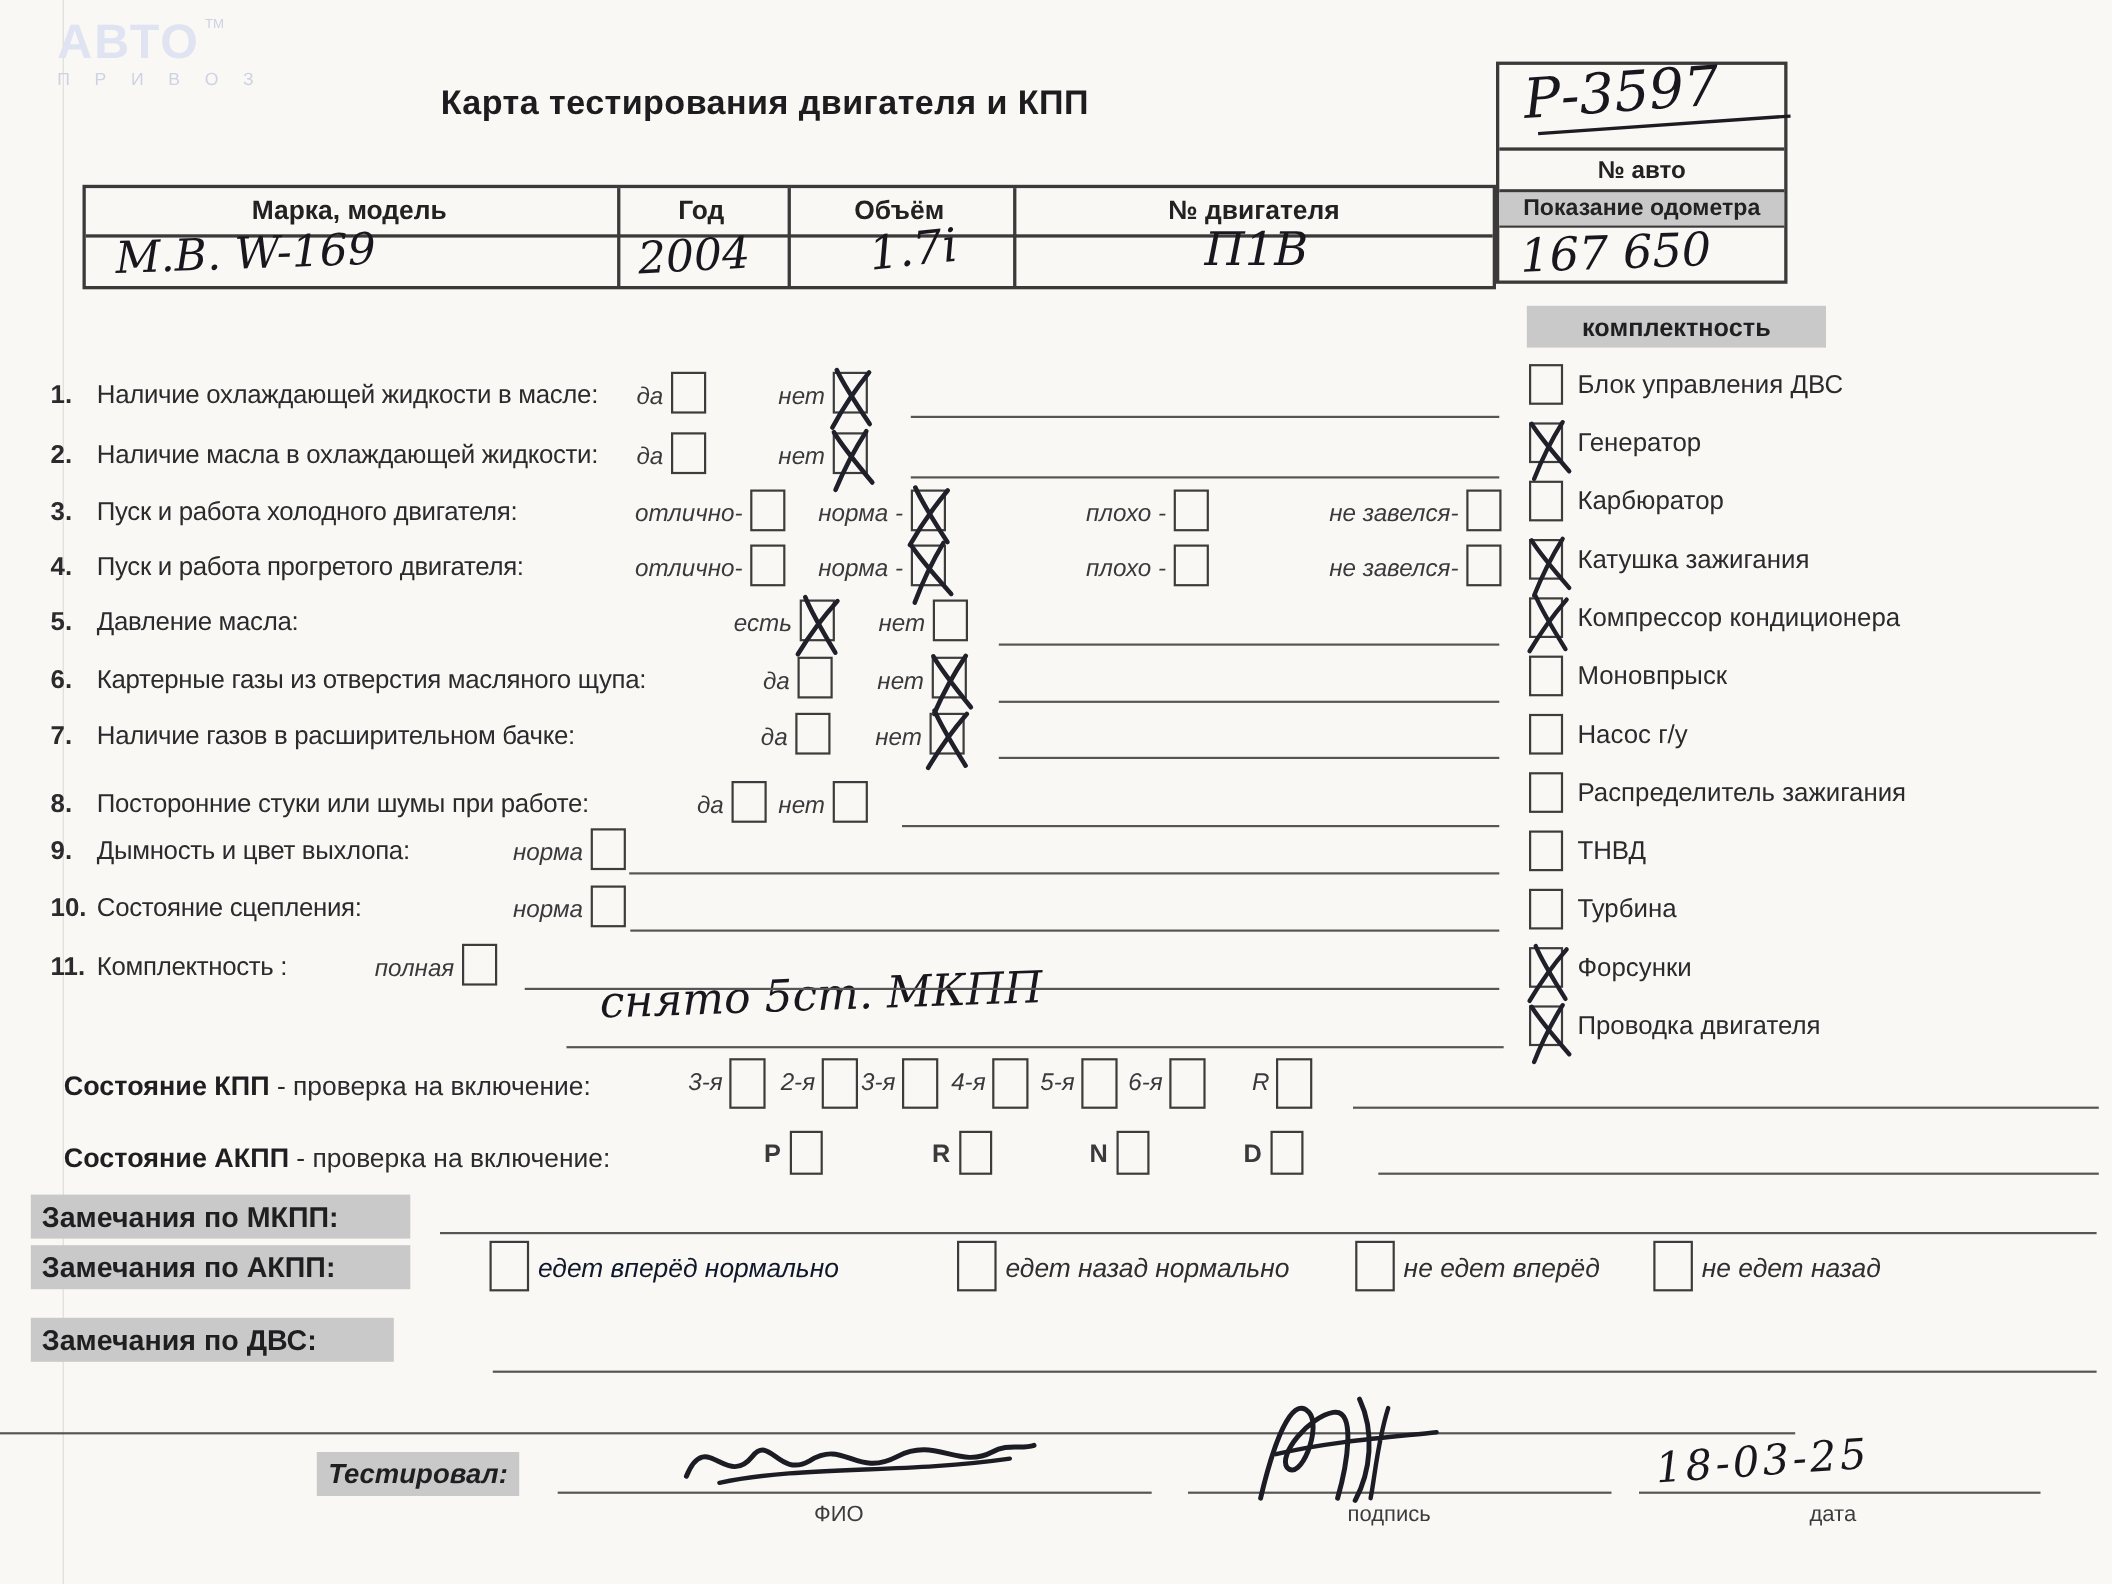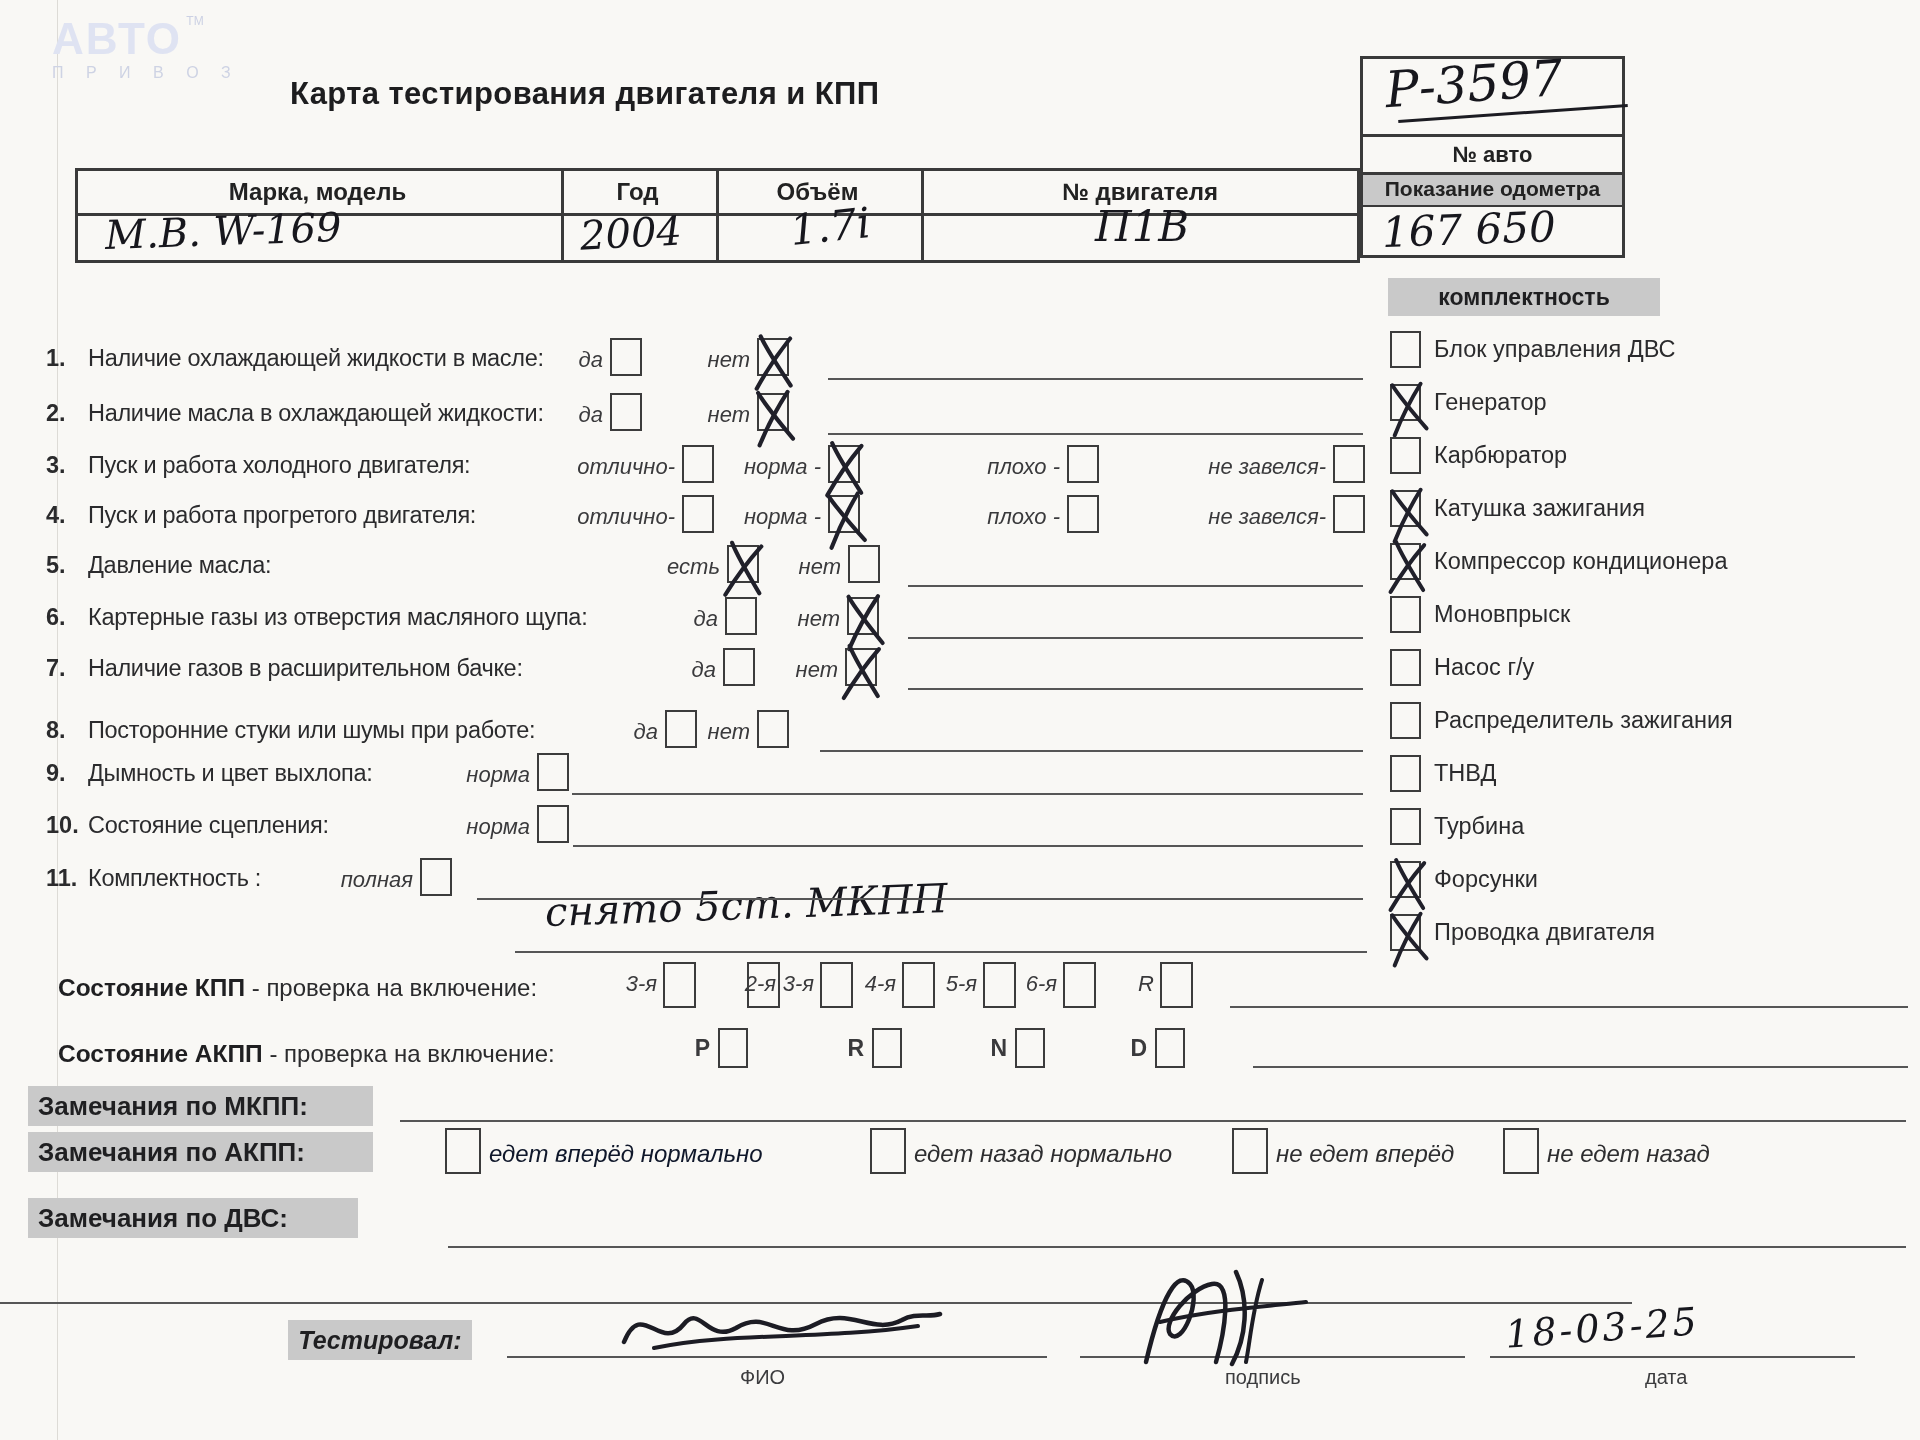--- a/index.html
+++ b/index.html
@@ -4,21 +4,21 @@
 <style>
   html,body{margin:0;padding:0;background:#d9d7d2;}
   .page{position:relative;width:1920px;height:1440px;background:#f9f8f5;overflow:hidden;
         font-family:"Liberation Sans",sans-serif;color:#2e2e30;}
   .abs{position:absolute;}
   .scanline{position:absolute;left:57px;top:0;width:1px;height:1440px;background:#dddbd6;}
   
   .logo-top{font-size:44px;font-weight:bold;letter-spacing:2px;color:#dfe3f2;}
   .logo-tm{font-size:12px;color:#ccd1e4;vertical-align:top;}
   .logo-bottom{font-size:16px;letter-spacing:9px;color:#ced3e4;margin-top:0px;}
-  .title{font-size:31px;font-weight:bold;color:#1d1d1f;letter-spacing:0.4px;text-align:left;}
+  .title{font-size:31px;font-weight:bold;color:#1d1d1f;letter-spacing:0.4px;text-align:right;}
   
   .frame{position:absolute;border:3px solid #3a3a3a;box-sizing:border-box;}
   .vline{position:absolute;width:2.5px;background:#3a3a3a;}
   .tline{position:absolute;height:2.5px;background:#3a3a3a;}
   .th{position:absolute;font-size:24px;font-weight:bold;color:#222;text-align:center;white-space:nowrap;}
   .grayfill{background:#c9c9c9;}
   
   .hand{position:absolute;font-family:"DejaVu Serif",serif;font-style:italic;color:#17171d;white-space:nowrap;}
   
   .itemnum{position:absolute;font-size:23.5px;font-weight:bold;color:#2b2b2d;}
@@ -271,21 +271,21 @@
       <path d="M36,5 C27,17 17,32 7,52" fill="none" stroke="#20202a" stroke-width="3.8" stroke-linecap="round"></path>
     </svg>
     <div class="cbox" style="left: 1390px; top: 914px; width: 31px; height: 37px;"></div>
     <div class="sideitem-label" style="left: 1434px; top: 919px;">Проводка двигателя</div>
     <svg viewBox="0 0 44 54" style="position: absolute; left: 1385px; top: 909px; width: 46px; height: 58px; transform: rotate(-5deg); overflow: visible; pointer-events: none;">
       <path d="M9,4 C15,16 25,30 38,48" fill="none" stroke="#20202a" stroke-width="3.8" stroke-linecap="round"></path>
       <path d="M36,5 C27,17 17,32 7,52" fill="none" stroke="#20202a" stroke-width="3.8" stroke-linecap="round"></path>
     </svg>
     <span class="optlabel" style="left: 657px; top: 971px;">3-я</span>
     <div class="cbox" style="left: 663px; top: 962px; width: 33px; height: 46px;"></div>
-    <span class="optlabel" style="left: 741px; top: 971px; margin-left: 35px;">2-я</span>
+    <span class="optlabel" style="left: 741px; top: 971px;">2-я</span>
     <div class="cbox" style="left: 747px; top: 962px; width: 33px; height: 46px;"></div>
     <span class="optlabel" style="left: 814px; top: 971px;">3-я</span>
     <div class="cbox" style="left: 820px; top: 962px; width: 33px; height: 46px;"></div>
     <span class="optlabel" style="left: 896px; top: 971px;">4-я</span>
     <div class="cbox" style="left: 902px; top: 962px; width: 33px; height: 46px;"></div>
     <span class="optlabel" style="left: 977px; top: 971px;">5-я</span>
     <div class="cbox" style="left: 983px; top: 962px; width: 33px; height: 46px;"></div>
     <span class="optlabel" style="left: 1057px; top: 971px;">6-я</span>
     <div class="cbox" style="left: 1063px; top: 962px; width: 33px; height: 46px;"></div>
     <span class="optlabel" style="left: 1154px; top: 971px;">R</span>

